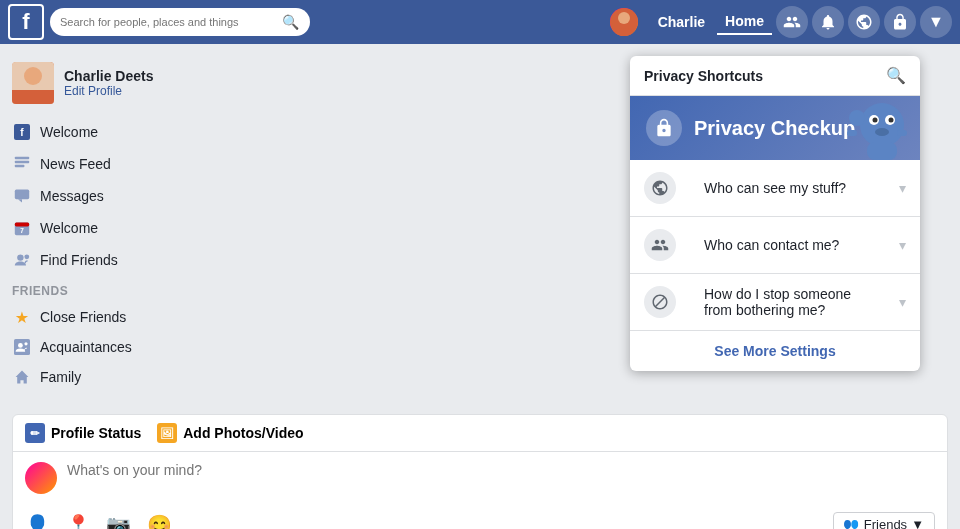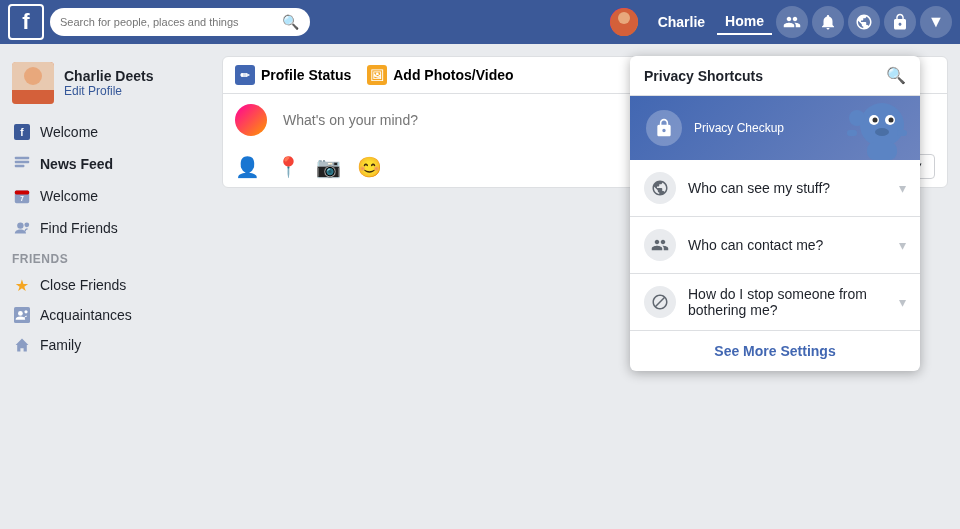--- a/index.html
+++ b/index.html
@@ -71,20 +71,21 @@
     #home-link {
       color: white; font-weight: bold; font-size: 14px;
       padding: 4px 8px; cursor: pointer;
       border-bottom: 2px solid white;
     }
 
     
     #layout {
       display: flex;
       height: calc(529px - 44px);
+      flex-direction: column;
     }
 
     
     #sidebar {
       width: 210px;
       background: #e9ebee;
       padding: 10px 0;
       flex-shrink: 0;
     }
     #profile-section {
@@ -102,21 +103,21 @@
     #profile-name { font-weight: bold; font-size: 14px; color: #1d2129; }
     #profile-edit { font-size: 12px; color: #365899; cursor: pointer; }
 
     .sidebar-nav-item {
       display: flex; align-items: center; gap: 8px;
       padding: 6px 12px;
       cursor: pointer;
       color: #1d2129; font-size: 14px;
       border-radius: 4px;
     }
-    .sidebar-nav-item.active { font-weight: bold; }
+    .sidebar-nav-item.active { font-weight: normal; }
     .sidebar-icon {
       width: 20px; height: 20px;
       display: flex; align-items: center; justify-content: center;
       flex-shrink: 0;
     }
     .fb-icon-small {
       width: 16px; height: 16px; border-radius: 2px;
       background: #3b5998;
       display: flex; align-items: center; justify-content: center;
       color: white; font-weight: bold; font-size: 10px;
@@ -170,23 +171,23 @@
       color: white; font-size: 11px;
     }
     .add-photo-icon {
       width: 20px; height: 20px;
       background: #f5a623;
       border-radius: 3px;
       display: flex; align-items: center; justify-content: center;
       color: white; font-size: 11px;
     }
     #status-input-row {
-      display: flex; align-items: center;
+      display: flex; align-items: flex-start;
       padding: 10px 12px;
-      gap: 16px;
+      gap: 10px;
     }
     #status-avatar-small {
       width: 32px; height: 32px;
       border-radius: 50%;
       background: linear-gradient(135deg, #f09, #f90);
       flex-shrink: 0;
     }
     #status-input {
       flex: 1; border: none; outline: none;
       font-size: 14px; color: #1d2129;
@@ -242,32 +243,32 @@
     }
     #lock-icon-circle {
       width: 36px; height: 36px;
       background: rgba(255,255,255,0.25);
       border-radius: 50%;
       display: flex; align-items: center; justify-content: center;
       color: white; font-size: 18px;
       flex-shrink: 0;
     }
     #checkup-text {
-      color: white; font-weight: normal; font-size: 12px;
+      color: white; font-weight: bold; font-size: 20px;
     }
     #privacy-monster {
       position: absolute; right: 8px; bottom: -5px;
       width: 70px; height: 65px;
     }
     .privacy-item {
       display: flex; align-items: center;
       padding: 12px 14px;
       border-bottom: 1px solid #dddfe2;
       cursor: pointer;
-      gap: 12px;
+      gap: 28px;
     }
     .privacy-item-icon {
       width: 32px; height: 32px;
       background: #e9ebee;
       border-radius: 50%;
       display: flex; align-items: center; justify-content: center;
       color: #606770; font-size: 16px;
       flex-shrink: 0;
     }
     .privacy-item-text {
@@ -356,20 +357,29 @@
     </div>
     <div class="sidebar-nav-item active">
       <div class="sidebar-icon">
         <svg width="16" height="16" viewBox="0 0 20 20">
             <rect x="1" y="1" width="18" height="3" rx="1" fill="#8b9dc3"></rect>
             <rect x="1" y="6" width="18" height="3" rx="1" fill="#8b9dc3"></rect>
             <rect x="1" y="11" width="12" height="3" rx="1" fill="#8b9dc3"></rect>
           </svg>
       </div>
       <span>News Feed</span>
+    </div>
+    <div class="sidebar-nav-item">
+      <div class="sidebar-icon">
+        <svg width="16" height="16" viewBox="0 0 20 20">
+            <rect x="1" y="2" width="18" height="12" rx="2" fill="#8b9dc3"></rect>
+            <polygon points="5,14 10,18 10,14" fill="#8b9dc3"></polygon>
+          </svg>
+      </div>
+      <span>Messages</span>
     </div>
     <div class="sidebar-nav-item">
       <div class="sidebar-icon">
         <svg width="16" height="16" viewBox="0 0 20 20">
           <rect x="1" y="3" width="18" height="16" rx="2" fill="#8b9dc3"></rect>
           <rect x="1" y="3" width="18" height="5" rx="2" fill="#c00"></rect>
           <text x="10" y="16" text-anchor="middle" fill="white" font-size="8" font-weight="bold">7</text>
         </svg>
       </div>
       <span>Welcome</span>

